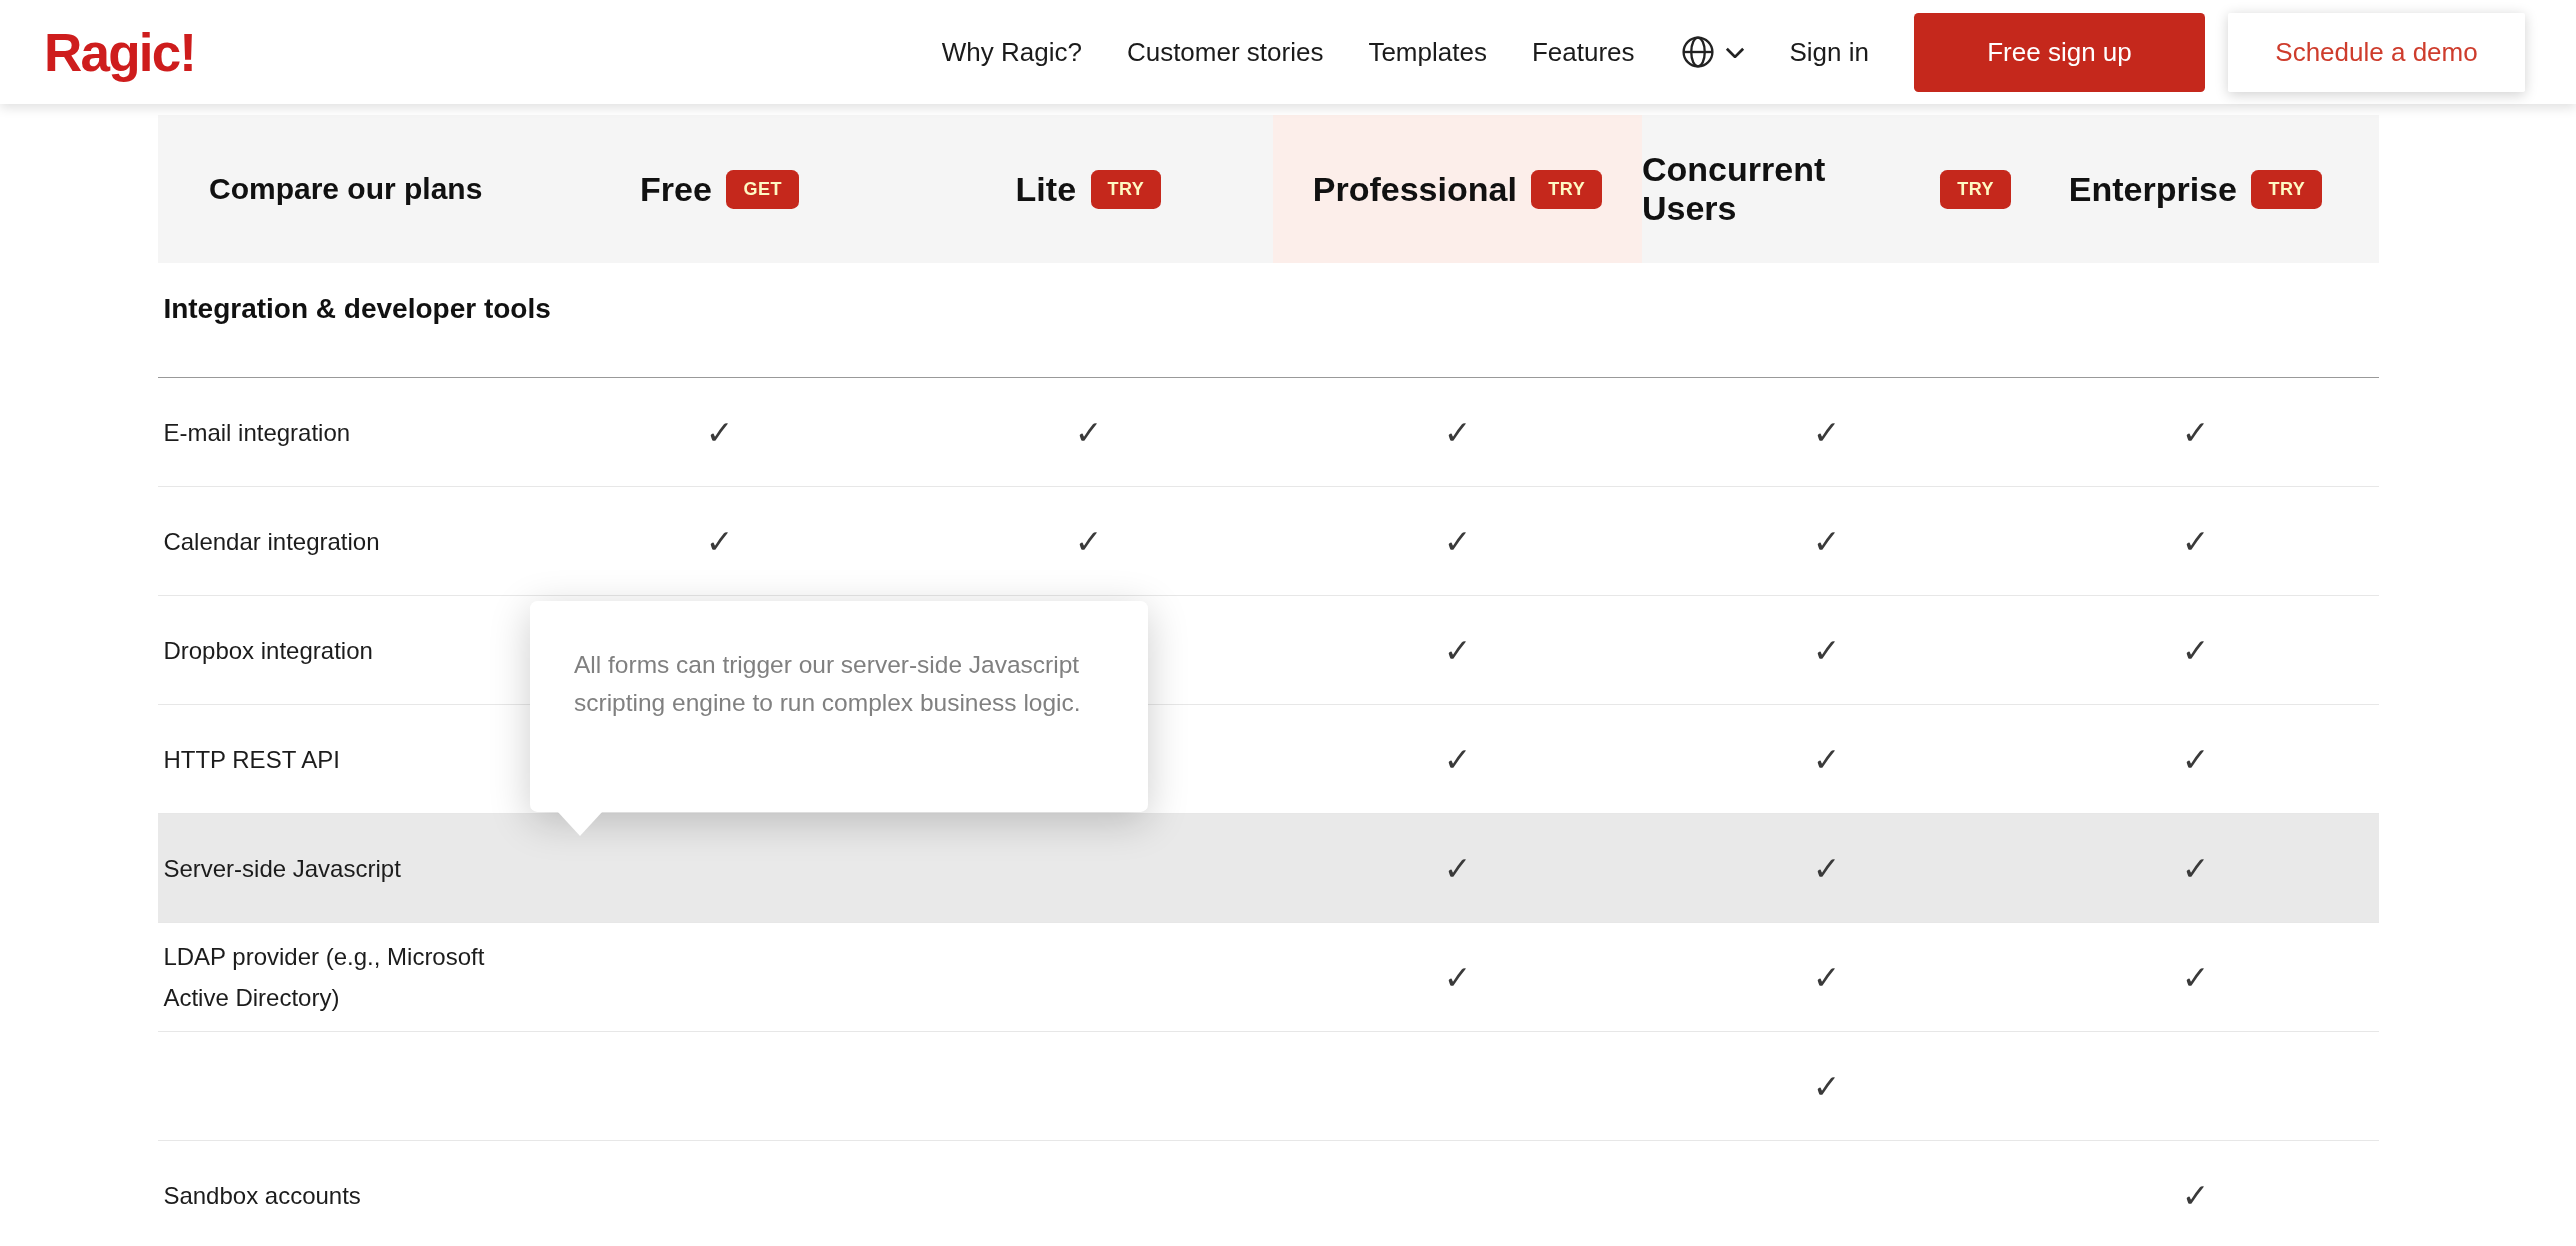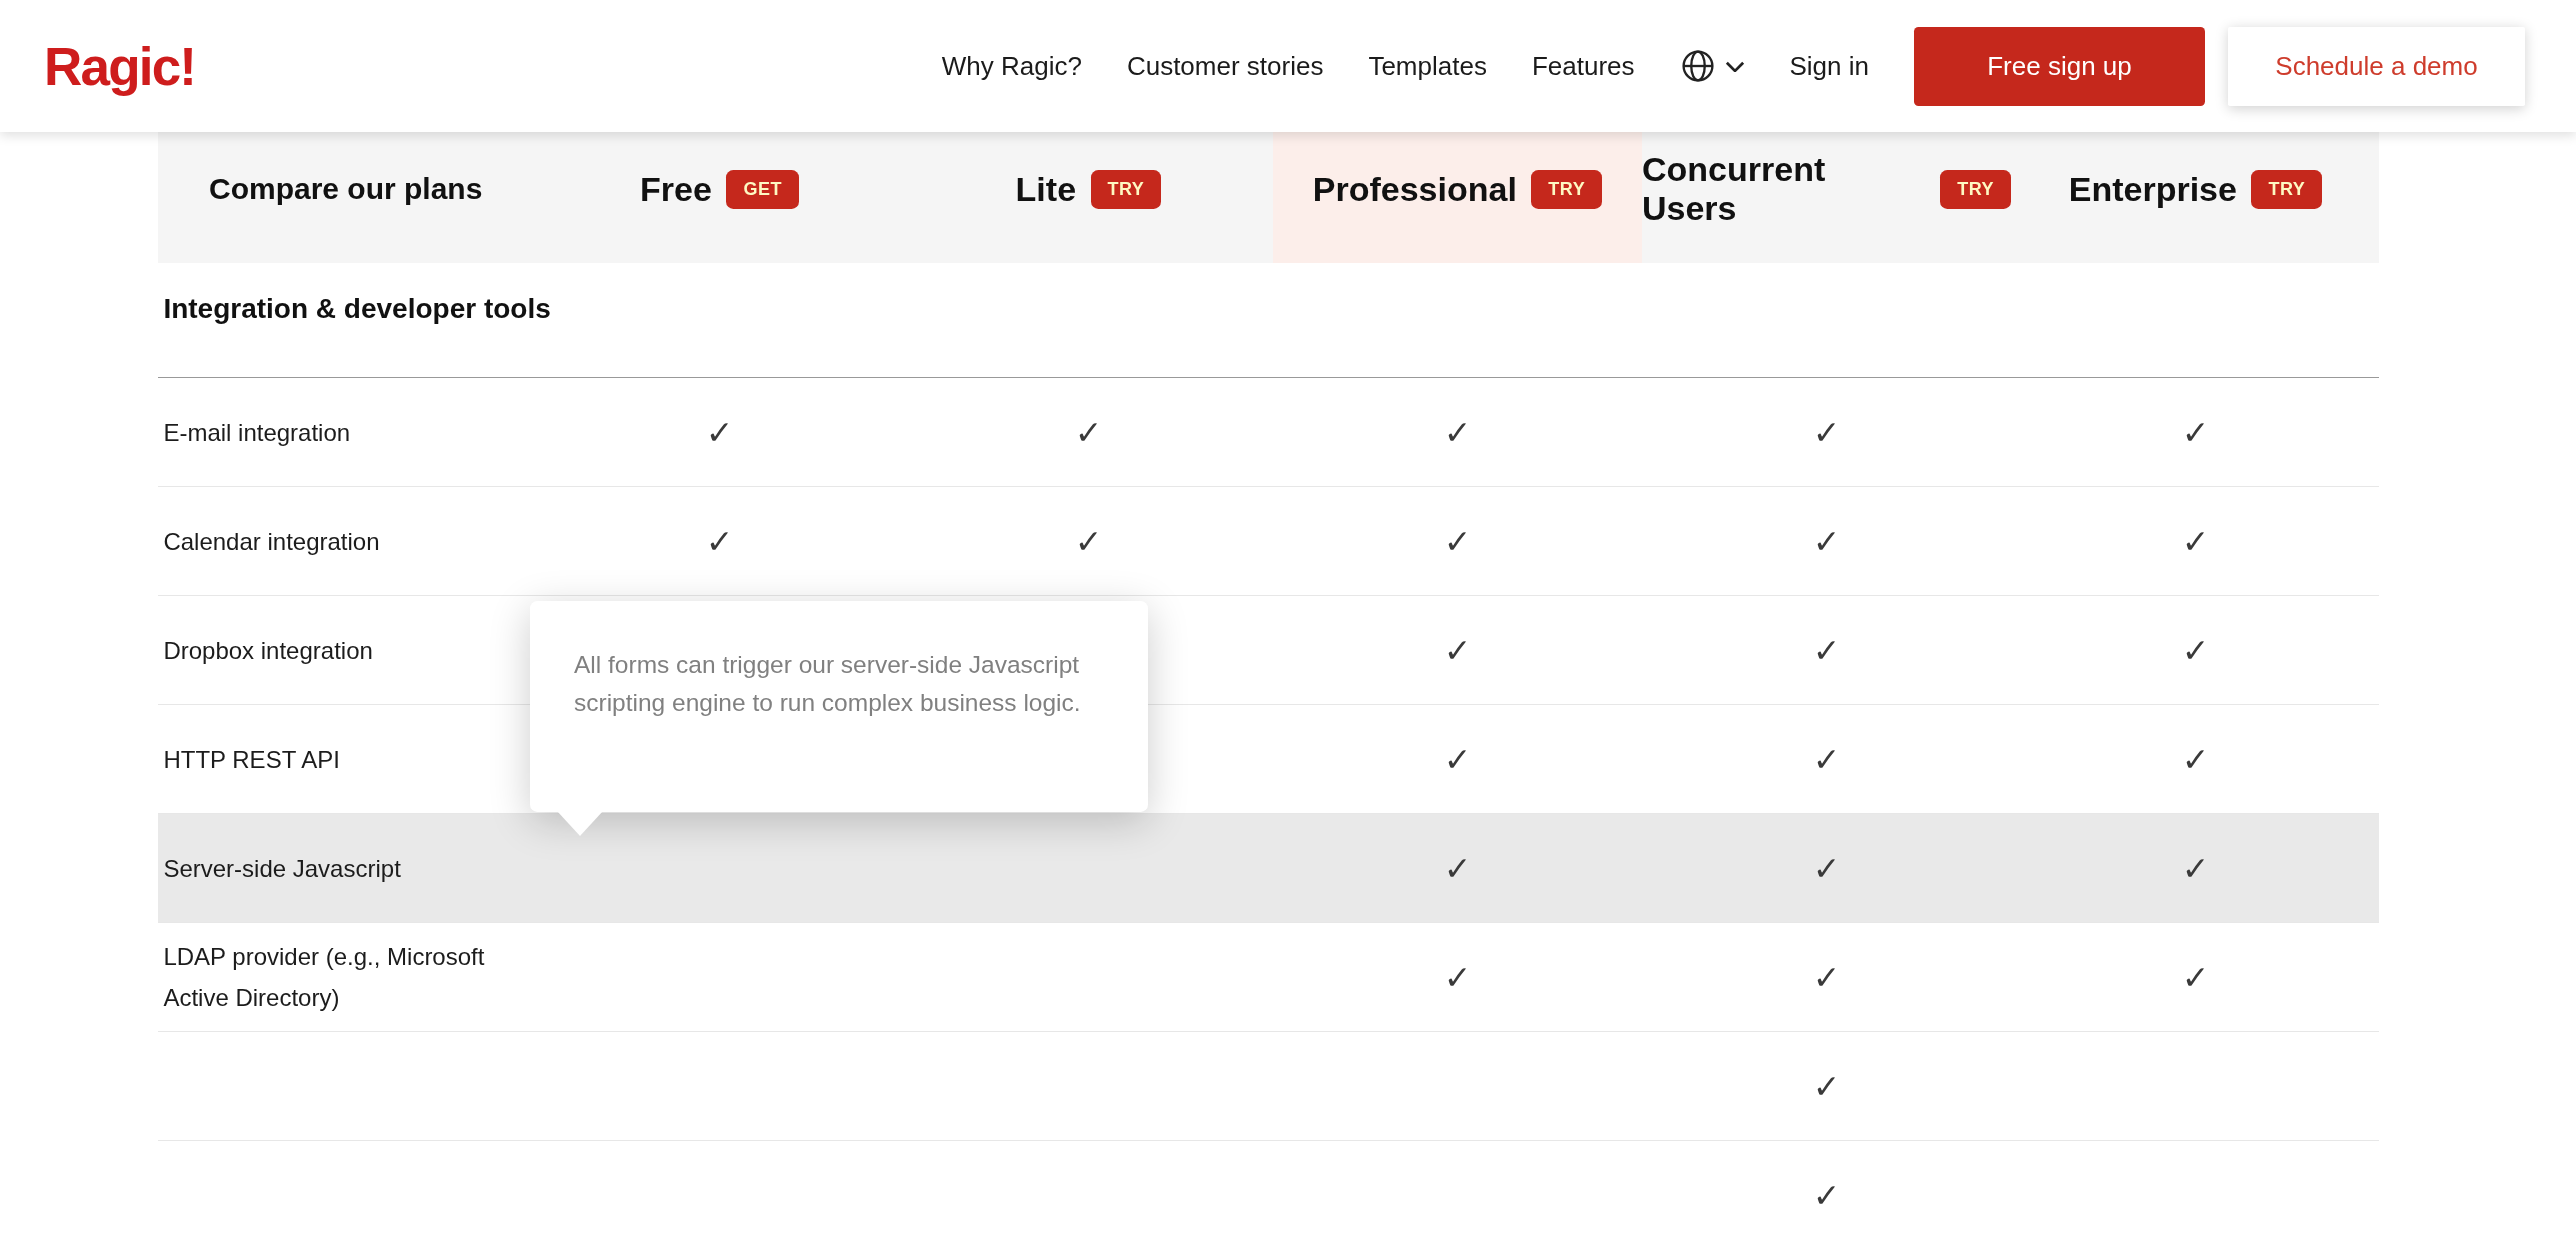--- a/index.html
+++ b/index.html
@@ -9,21 +9,21 @@
     background: #ffffff;
     font-family: "Liberation Sans", sans-serif;
     color: #1b1b1b;
     position: relative;
     overflow: hidden;
   }
 
   
   .navbar {
     position: relative; z-index: 10;
-    height: 132px; width: 100%;
+    height: 104px; width: 100%;
     background: #fff;
     display: flex; align-items: center; justify-content: space-between;
     padding: 0 51px 0 44px;
     box-shadow: 0 3.6px 11px rgba(0,0,0,0.13);
   }
   .logo {
     font-size: 53px; font-weight: 800; letter-spacing: -1.8px;
     color: var(--logo-red, #CE1D1D);
     cursor: pointer;
   }
@@ -245,20 +245,23 @@
 
   <div class="grid-row body-row">
     <div class="chk"></div>
     <div class="chk"></div>
     <div class="chk"></div>
     <div class="chk"></div>
     <div class="chk">✓</div>
   </div>
 
   <div class="grid-row body-row">
+    <div class="feat">
+        <span>Sandbox accounts</span>
+      </div>
     <div class="chk"></div>
     <div class="chk"></div>
     <div class="chk"></div>
     <div class="chk"></div>
     <div class="chk">✓</div>
   </div>
 
 </main>
 
 <div class="tooltip">

